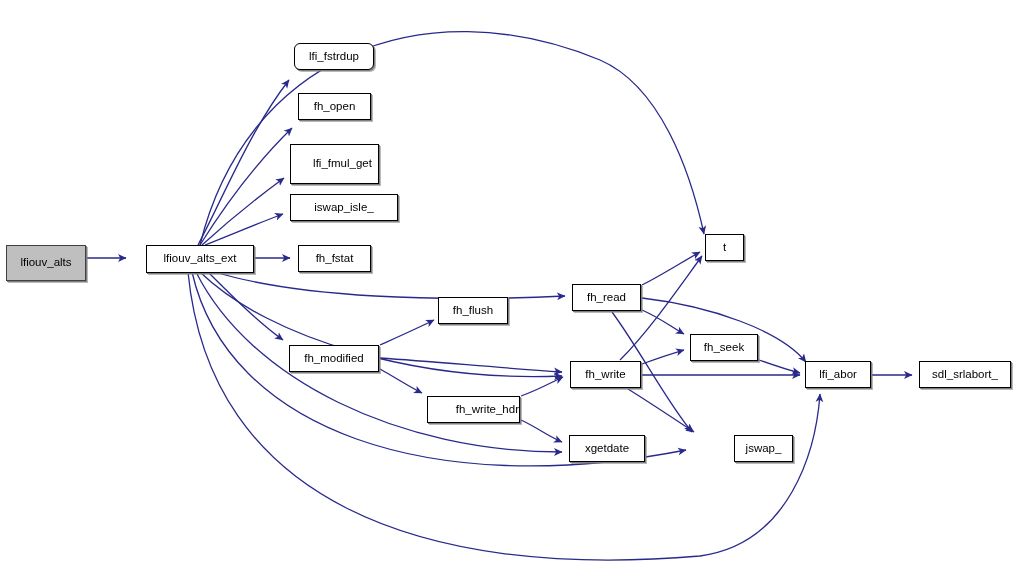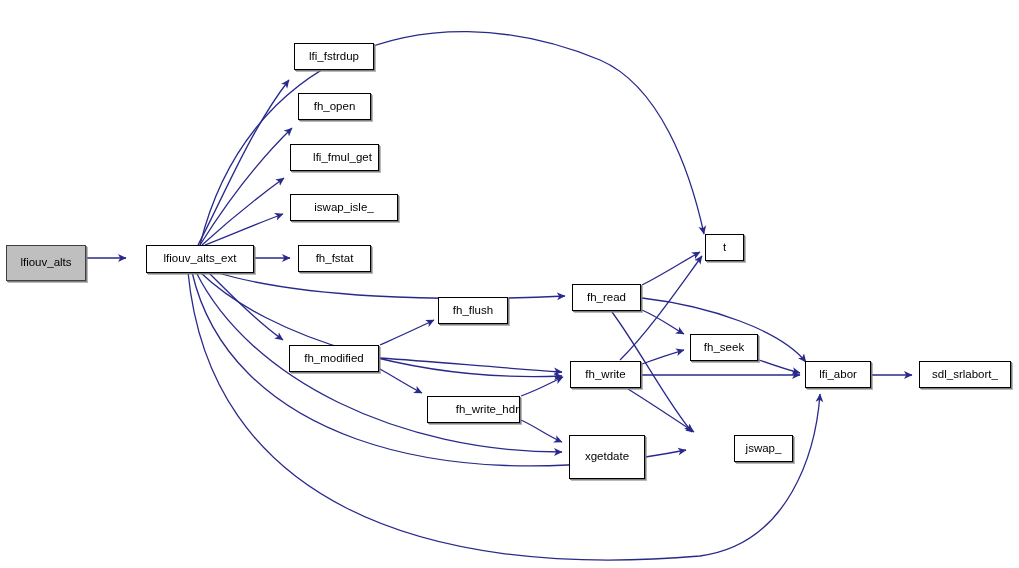--- a/index.html
+++ b/index.html
@@ -57,27 +57,27 @@
         <path d="M 872,375 L 912,375" marker-end="url(#arrow)" stroke="#29298c"></path>
       </g>
   </svg>
   <div id="node-layer">
       <div class="node filled" style="left: 6px; top: 245px; width: 80px; height: 36px;">
         <span>lfiouv_alts</span>
       </div>
       <div class="node" style="left: 146px; top: 245px; width: 108px; height: 28px;">
         <span>lfiouv_alts_ext</span>
       </div>
-      <div class="node" style="left: 294px; top: 43px; width: 80px; height: 27px;">
+      <div class="node" style="left: 294px; top: 43px; width: 80px; height: 27px; border-radius: 6px;">
         <span>lfi_fstrdup</span>
       </div>
       <div class="node" style="left: 298px; top: 93px; width: 73px; height: 27px;">
         <span>fh_open</span>
       </div>
-      <div class="node" style="left: 290px; top: 144px; width: 89px; height: 27px; padding-left: 16px;">
+      <div class="node" style="left: 290px; top: 144px; width: 89px; height: 40px; padding-left: 16px;">
         <span>lfi_fmul_get</span>
       </div>
       <div class="node" style="left: 290px; top: 194px; width: 108px; height: 27px;">
         <span>iswap_isle_</span>
       </div>
       <div class="node" style="left: 298px; top: 245px; width: 73px; height: 27px;">
         <span>fh_fstat</span>
       </div>
       <div class="node" style="left: 289px; top: 345px; width: 90px; height: 27px;">
         <span>fh_modified</span>
@@ -87,21 +87,21 @@
       </div>
       <div class="node" style="left: 427px; top: 396px; width: 93px; height: 27px; justify-content: flex-end;">
         <span>fh_write_hdr</span>
       </div>
       <div class="node" style="left: 572px; top: 284px; width: 69px; height: 27px;">
         <span>fh_read</span>
       </div>
       <div class="node" style="left: 570px; top: 361px; width: 71px; height: 27px;">
         <span>fh_write</span>
       </div>
-      <div class="node" style="left: 569px; top: 435px; width: 76px; height: 44px;">
+      <div class="node" style="left: 569px; top: 435px; width: 76px; height: 27px;">
         <span>xgetdate</span>
       </div>
       <div class="node" style="left: 705px; top: 234px; width: 39px; height: 27px;">
         <span>t</span>
       </div>
       <div class="node" style="left: 690px; top: 334px; width: 68px; height: 27px;">
         <span>fh_seek</span>
       </div>
       <div class="node" style="left: 734px; top: 435px; width: 59px; height: 27px;">
         <span>jswap_</span>

